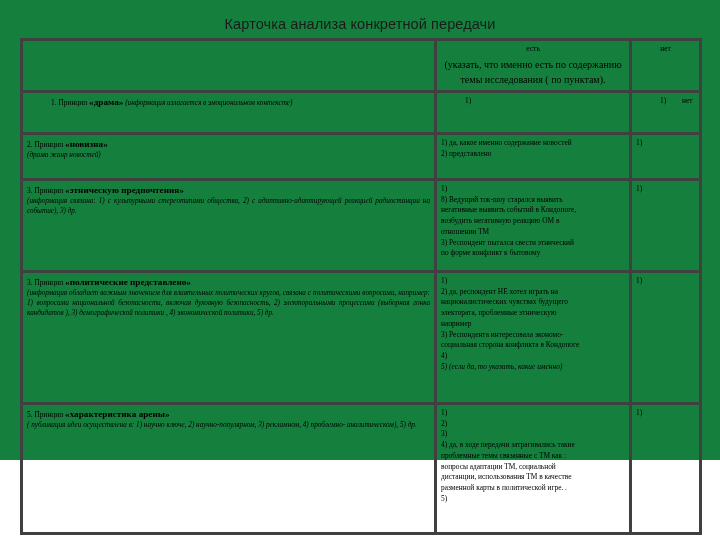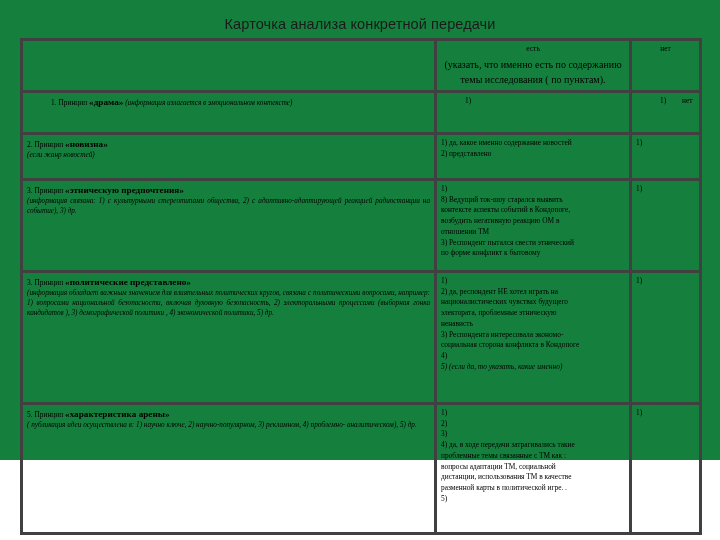--- a/index.html
+++ b/index.html
@@ -143,21 +143,21 @@
           </span>
         </td>
         <td class="no-cell">
           <span class="nl"><span class="mark">1)</span><span>нет</span></span>
         </td>
       </tr>
 
       <tr class="r2">
         <td>
           <span class="principle-head"><span class="principle-num">2. Принцип </span><span class="principle-name">«новизна»</span></span>
-          <span class="principle-desc">(если жанр новостей)</span>
+          <span class="principle-desc">(драма жанр новостей)</span>
         </td>
         <td>
           <span class="cell-lines">
             <span class="ln">1)   да, какое  именно содержание новостей</span>
             <span class="ln">2)   представлено</span>
           </span>
         </td>
         <td class="no-cell">
           <span class="nl"><span class="mark">1)</span><span></span></span>
         </td>
@@ -165,21 +165,21 @@
 
       <tr class="r3">
         <td>
           <span class="principle-head"><span class="principle-num">3. Принцип </span><span class="principle-name">«этническую предпочтения»</span></span>
           <span class="principle-desc">(информация связана: 1) с культурными стереотипами общества,  2) с  адаптивно-адаптирующей реакцией радиостанции на событие), 3) др.</span>
         </td>
         <td>
           <span class="cell-lines">
             <span class="ln">1)</span>
             <span class="ln">8) Ведущий ток-шоу старался выявить</span>
-            <span class="ln">контексте аспекты  событий в  Кондопоге,</span>
+            <span class="ln">негативные выявить  событий в  Кондопоге,</span>
             <span class="ln">возбудить  негативную реакцию ОМ в</span>
             <span class="ln">отношении ТМ</span>
             <span class="ln">3) Респондент пытался свести этнический</span>
             <span class="ln">по форме конфликт к бытовому</span>
           </span>
         </td>
         <td class="no-cell">
           <span class="nl"><span class="mark">1)</span><span></span></span>
         </td>
       </tr>
@@ -188,21 +188,21 @@
         <td>
           <span class="principle-head"><span class="principle-num">3. Принцип </span><span class="principle-name">«политические представлено»</span></span>
           <span class="principle-desc">(информация обладает важным значением для влиятельных политических кругов, связана с политическими вопросами, например: 1) вопросами национальной безопасности, включая духовную безопасность, 2) электоральными процессами (выборная гонка кандидатов ), 3) демографической политики , 4) экономической политики, 5) др.</span>
         </td>
         <td>
           <span class="cell-lines">
             <span class="ln">1)</span>
             <span class="ln">2) да, респондент НЕ хотел  играть на</span>
             <span class="ln">националистических  чувствах будущего</span>
             <span class="ln">электората, проблемные  этническую</span>
-            <span class="ln">ненависть</span>
+            <span class="ln">например</span>
             <span class="ln">3) Респондента интересовала экономо-</span>
             <span class="ln">социальная сторона конфликта в Кондопоге</span>
             <span class="ln">4)</span>
             <span class="ln ital">5) (если да, то указать, какие именно)</span>
           </span>
         </td>
         <td class="no-cell">
           <span class="nl"><span class="mark">1)</span><span></span></span>
         </td>
       </tr>

